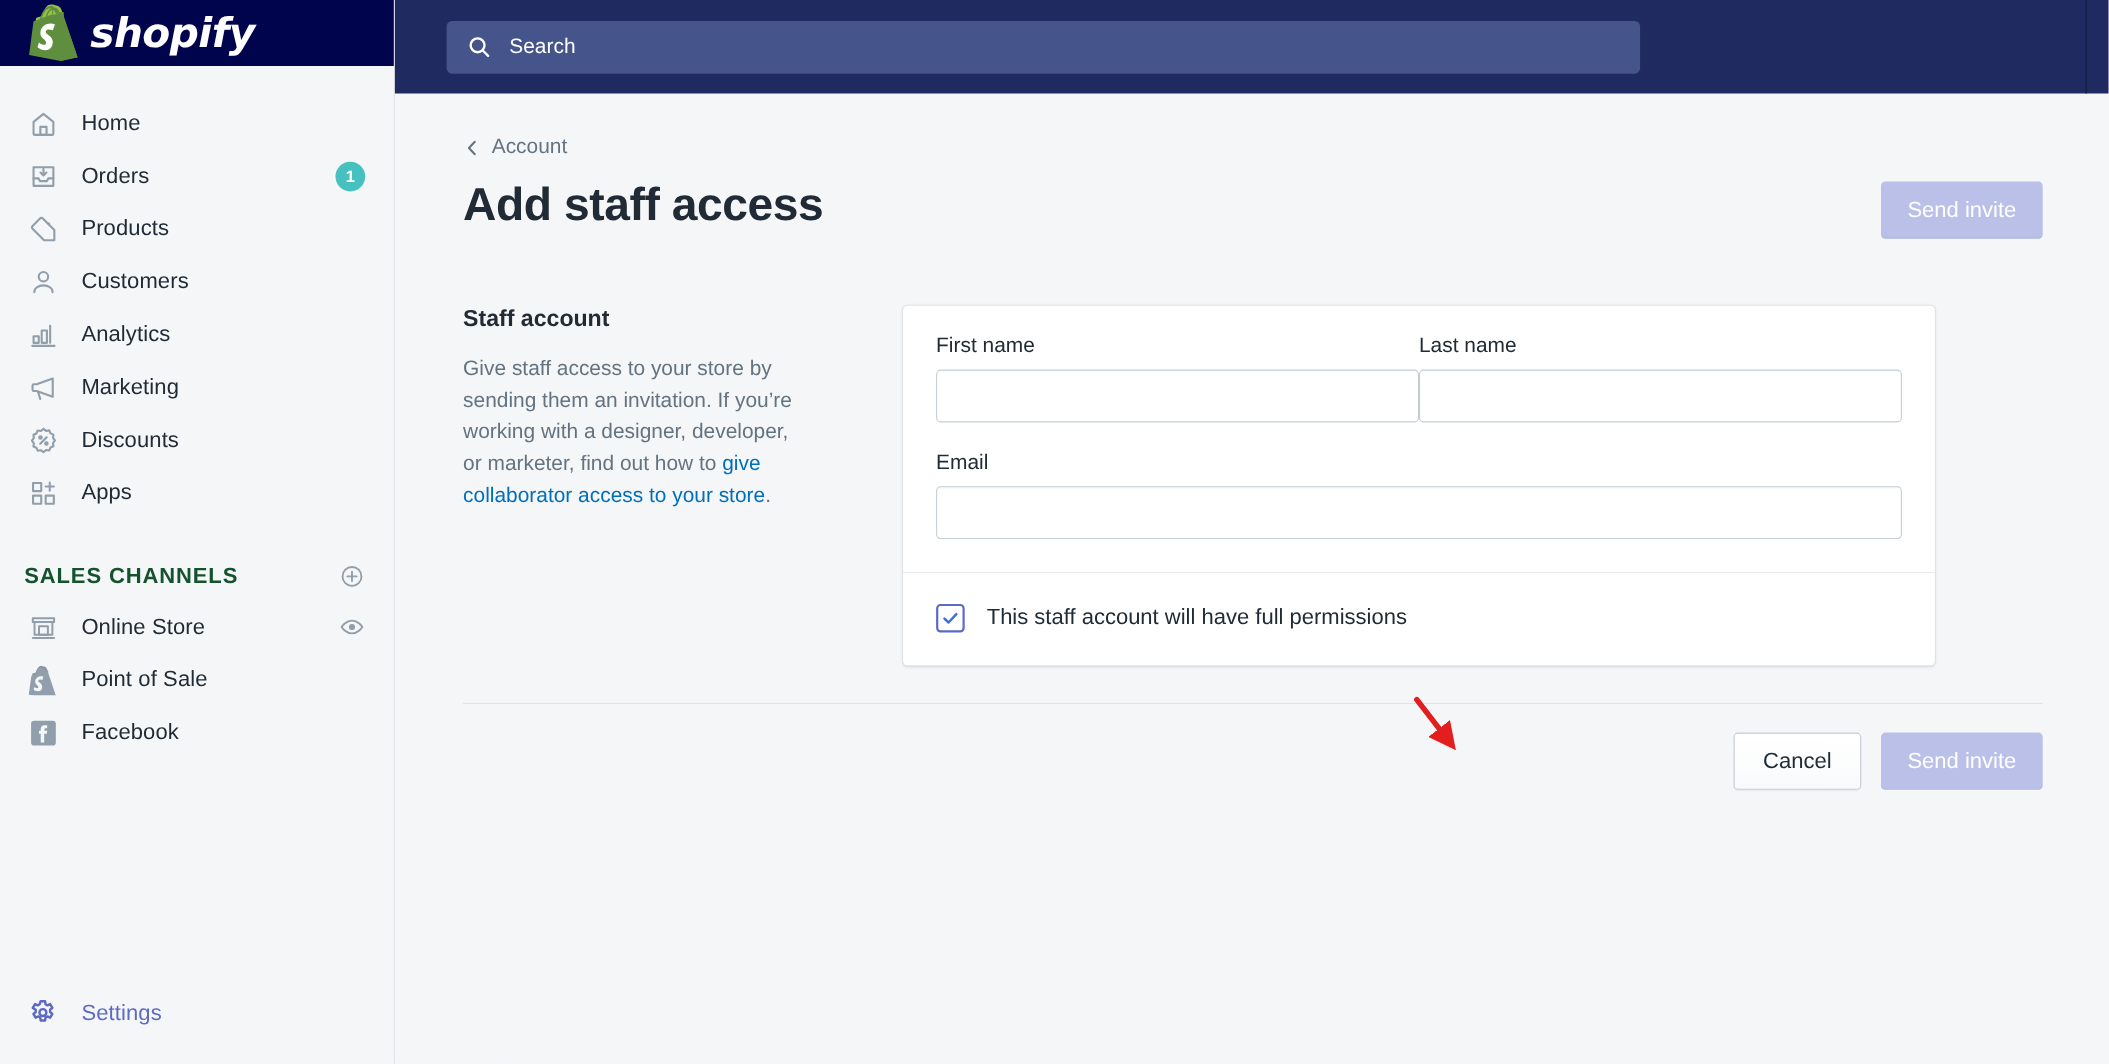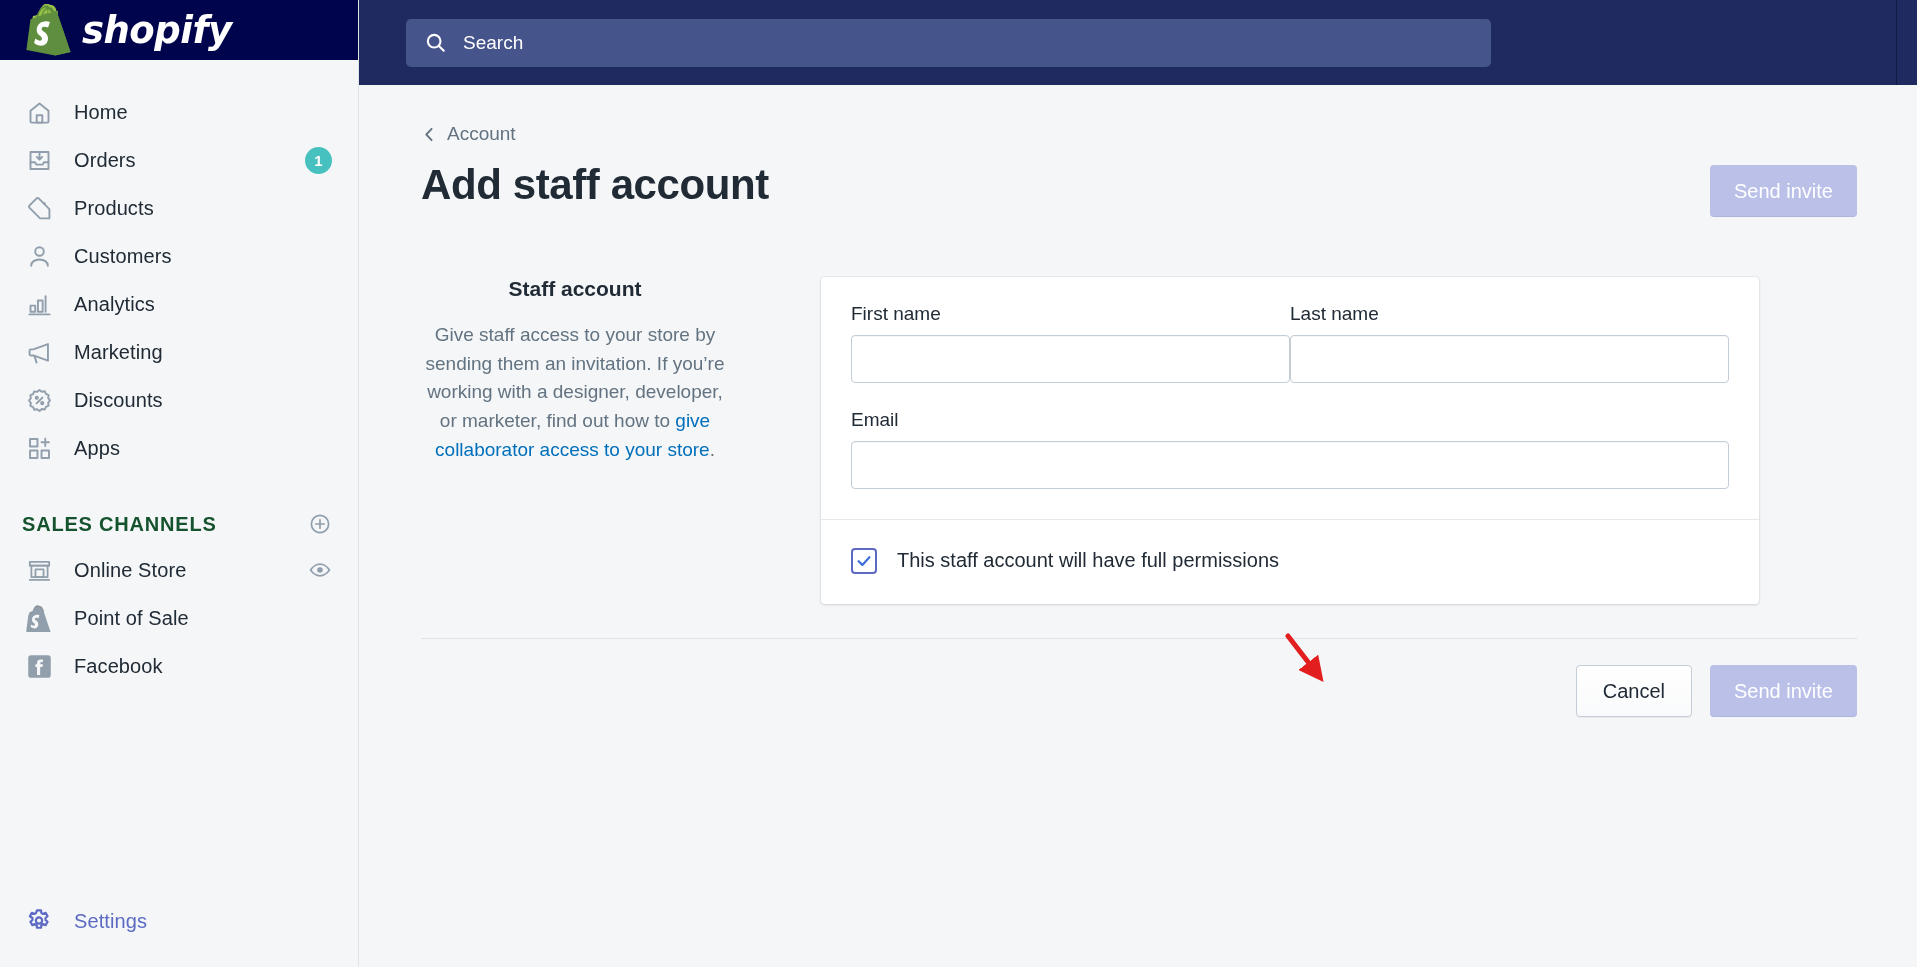--- a/index.html
+++ b/index.html
@@ -135,21 +135,21 @@
   .btn-default {
     background: linear-gradient(180deg,#ffffff,#f9fafb);
     color: #212b36; border: 1px solid #c4cdd5;
     padding: 15px 26px;
     box-shadow: 0 1px 0 rgba(22,29,37,0.05);
   }
 
   .layout {
     display: flex; padding: 40px 60px 0 62px; gap: 0;
   }
-  .layout-aside { width: 400px; flex: 0 0 400px; padding-right: 92px; text-align: center; }
+  .layout-aside { width: 400px; flex: 0 0 400px; padding-right: 92px; }
   .aside-title { font-size: 21px; font-weight: 700; color: #212b36; }
   .aside-body {
     margin-top: 20px; font-size: 19px; line-height: 1.52;
     color: #637381;
   }
   .aside-body a { color: #006fbb; text-decoration: none; cursor: pointer; }
 
   .layout-main { flex: 1 1 auto; max-width: 938px; }
   .card {
     background: #ffffff; border-radius: 4px;
@@ -391,21 +391,21 @@
       <div class="page-head">
         <div class="page-head-left">
           <div class="breadcrumb">
             <span class="chev">
               <svg width="17" height="17" viewBox="0 0 24 24" fill="none" stroke="currentColor" stroke-width="2.6" stroke-linecap="round" stroke-linejoin="round">
                   <path d="M15 4 7.5 12 15 20"></path>
                 </svg>
             </span>
             <span>Account</span>
           </div>
-          <h1 class="page-title">Add staff account</h1>
+          <h1 class="page-title">Add staff access</h1>
         </div>
         <button class="btn btn-primary-disabled btn-top">Send invite</button>
       </div>
 
       <div class="layout">
 
         <div class="layout-aside">
           <div class="aside-title">Staff account</div>
           <p class="aside-body"><span>Give staff access to your store by sending them an invitation. If you’re working with a designer, developer, or marketer, find out how to </span><a href="#">give collaborator access to your store</a><span>.</span></p>
         </div>

